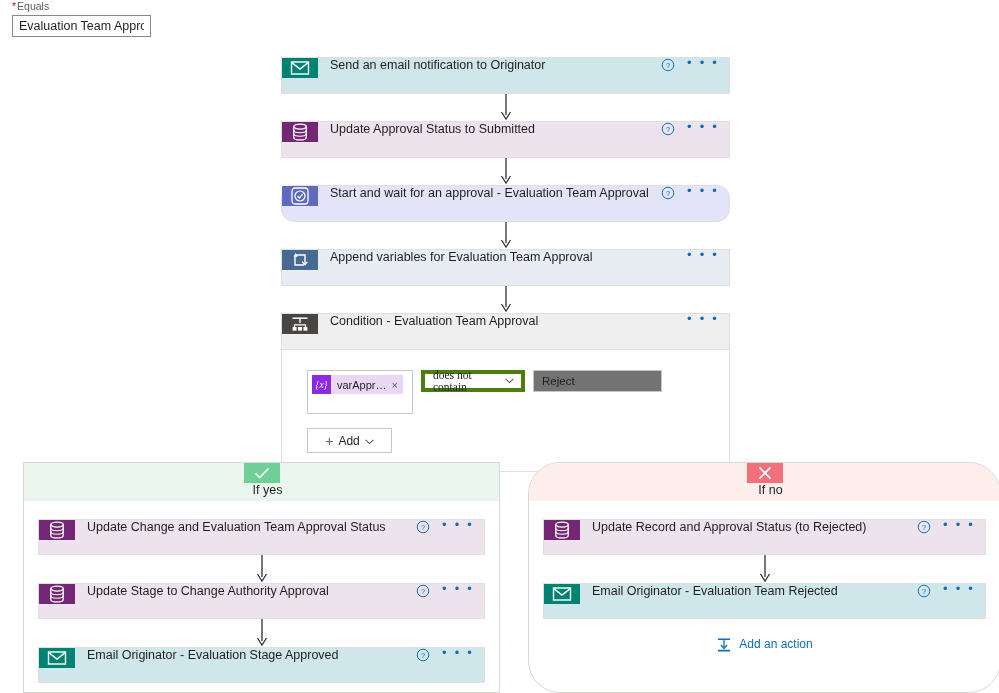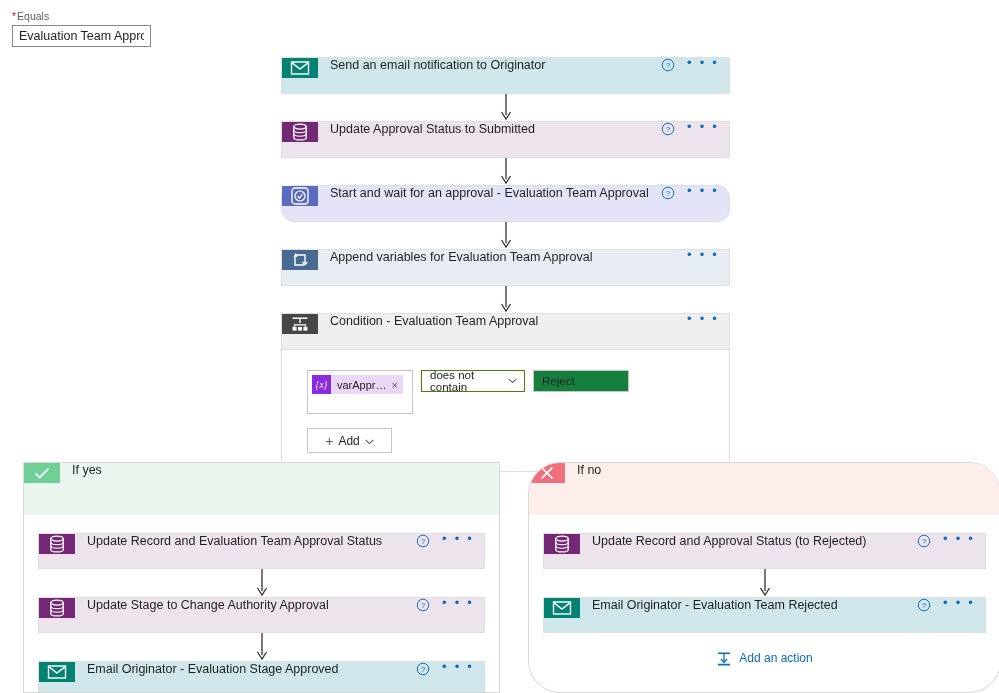--- a/index.html
+++ b/index.html
@@ -14,21 +14,21 @@
     font-size: 12px;
     color: #323130;
     overflow: hidden;
     position: relative;
   }
 
   
   .equals-block {
     position: absolute;
     left: 12px;
-    top: 10px;
+    top: 0;
     width: 180px;
   }
   .field-label {
     font-size: 10.5px;
     color: #605e5c;
     line-height: 13px;
     margin-bottom: 2px;
     white-space: nowrap;
   }
   .req-star {
@@ -170,35 +170,36 @@
   }
   .token-x {
     font-size: 11px;
     color: #605e5c;
     padding-right: 5px;
     cursor: pointer;
   }
   .operator-box {
     width: 104px;
     height: 22px;
-    border: 1px solid #4d7c0f;
+    border: 4px solid #4d7c0f;
     background: #ffffff;
     box-sizing: border-box;
     display: flex;
     align-items: center;
     justify-content: space-between;
     padding: 0 7px 0 8px;
     font-size: 11.5px;
     color: #201f1e;
+    font-family: Liberation Serif, serif;
   }
   .value-box {
-    width: 96px;
+    width: 129px;
     height: 22px;
     border: 1px solid #c8c6c4;
-    background: #15803d;
+    background: #737373;
     box-sizing: border-box;
     display: flex;
     align-items: center;
     padding: 0 8px;
     font-size: 11.5px;
     color: #201f1e;
   }
   .chev {
     color: #605e5c;
     font-size: 9px;
@@ -233,22 +234,23 @@
     border: 1px solid #d9d8d7;
     box-sizing: border-box;
     background: #ffffff;
     overflow: hidden;
   }
   .branch-yes { left: 23px;  width: 477px; height: 231px; }
   .branch-no  { left: 528px; width: 473px; height: 231px; border-radius: 32px; }
 
   .branch-header {
     display: flex;
-    align-items: flex-start;
-    height: 52px;
+    align-items: center;
+    height: 38px;
+    flex-direction: column;
   }
   .branch-yes .branch-header { background: #eaf6ed; }
   .branch-no  .branch-header { background: #fdeeec; }
   .branch-badge {
     width: 36px;
     min-width: 36px;
     display: flex;
     align-items: center;
     justify-content: center;
   }
@@ -456,21 +458,21 @@
 
     <div class="card c-data">
       <div class="card-icon">
         <svg width="20" height="20" viewBox="0 0 20 20">
             <ellipse cx="10" cy="4.6" rx="6.2" ry="2.5" fill="none" stroke="#fff" stroke-width="1.3"></ellipse>
             <path d="M3.8 4.6 v10.8 c0 1.4 2.8 2.5 6.2 2.5 s6.2-1.1 6.2-2.5 V4.6" fill="none" stroke="#fff" stroke-width="1.3"></path>
             <path d="M3.8 8.2 c0 1.4 2.8 2.5 6.2 2.5 s6.2-1.1 6.2-2.5" fill="none" stroke="#fff" stroke-width="1.1"></path>
             <path d="M3.8 11.8 c0 1.4 2.8 2.5 6.2 2.5 s6.2-1.1 6.2-2.5" fill="none" stroke="#fff" stroke-width="1.1"></path>
           </svg>
       </div>
-      <div class="card-title">Update Record and Evaluation Team Approval Status</div>
+      <div class="card-title">Update Change and Evaluation Team Approval Status</div>
       <div class="card-actions">
         <span>
           <svg class="help-icon" viewBox="0 0 16 16">
               <circle cx="8" cy="8" r="6.6" fill="none" stroke="#0f6cbd" stroke-width="1.1"></circle>
               <text x="8" y="11.3" font-size="8.5" fill="#0f6cbd" text-anchor="middle" font-family="Liberation Sans, sans-serif">?</text>
             </svg>
         </span>
         <span class="dots">• • •</span>
       </div>
     </div>

